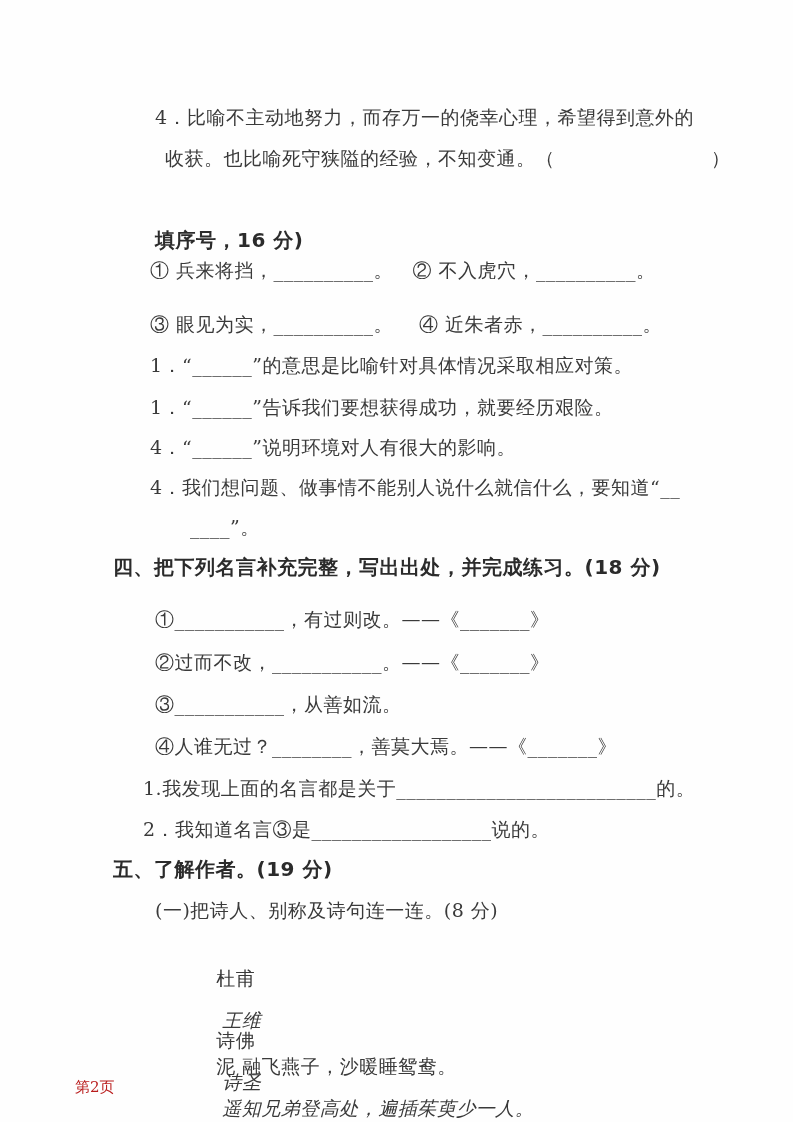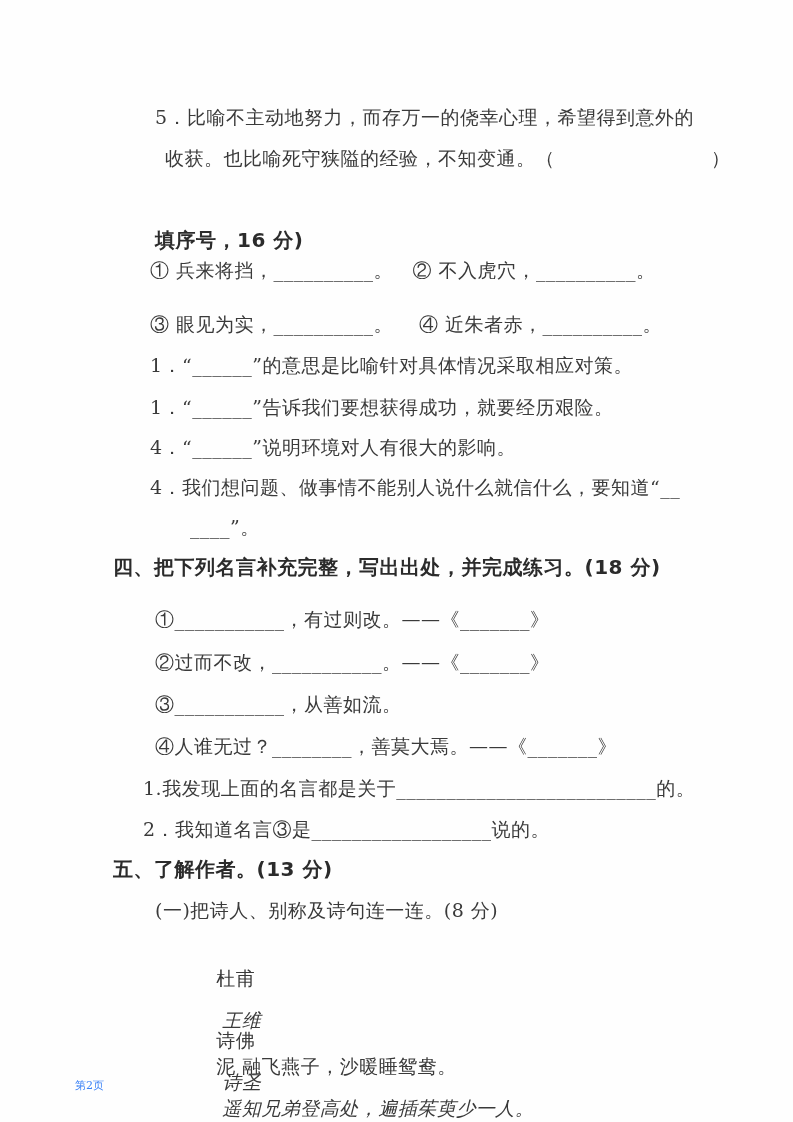--- a/index.html
+++ b/index.html
@@ -29,22 +29,22 @@
     font-size: 20px;
     color: #2b2b2b;
     letter-spacing: 0.5px;
   }
   .match-row .poet  { display: inline-block; width: 90px; }
   .match-row .alias { display: inline-block; width: 88px; margin-top: 36px; }
   .footer {
     position: absolute;
     left: 75px;
     top: 1078px;
-    font-size: 11px;
-    color: #3b82f6;
+    font-size: 15px;
+    color: #b91c1c;
     letter-spacing: 0;
   }
   
   .l1  { left: 155px; top: 104px; }
   .l2  { left: 165px; top: 145px; }
   .l3  { left: 113px; top: 186px; }
   .l4  { left: 155px; top: 227px; }
   .l5  { left: 150px; top: 257px; }
   .l6  { left: 150px; top: 311px; }
   .l7  { left: 150px; top: 352px; }
@@ -62,42 +62,42 @@
   .l19 { left: 113px; top: 856px; }
   .l20 { left: 155px; top: 897px; }
   .l21 { left: 190px; top: 939px; }
   .l22 { left: 196px; top: 981px; font-style: italic; }
 </style>
 </head>
 <body>
 
 <div class="page">
 
-  <div class="line l1">5．比喻不主动地努力，而存万一的侥幸心理，希望得到意外的</div>
+  <div class="line l1">4．比喻不主动地努力，而存万一的侥幸心理，希望得到意外的</div>
   <div class="line l2">收获。也比喻死守狭隘的经验，不知变通。（　　　　　　　　）</div>
 
   <div class="line heading l4">填序号，16 分)</div>
 
   <div class="line l5">① 兵来将挡，__________。　② 不入虎穴，__________。</div>
   <div class="line l6">③ 眼见为实，__________。　 ④ 近朱者赤，__________。</div>
   <div class="line l7">1．“______”的意思是比喻针对具体情况采取相应对策。</div>
   <div class="line l8">1．“______”告诉我们要想获得成功，就要经历艰险。</div>
   <div class="line l9">4．“______”说明环境对人有很大的影响。</div>
   <div class="line l10">4．我们想问题、做事情不能别人说什么就信什么，要知道“__</div>
   <div class="line l11">____”。</div>
 
   <div class="line heading l12">四、把下列名言补充完整，写出出处，并完成练习。(18 分)</div>
   <div class="line l14">②过而不改，___________。——《_______》</div>
   <div class="line l13">①___________，有过则改。——《_______》</div>
   <div class="line l15">③___________，从善如流。</div>
   <div class="line l16">④人谁无过？________，善莫大焉。——《_______》</div>
   <div class="line l17">1.我发现上面的名言都是关于__________________________的。</div>
   <div class="line l18">2．我知道名言③是__________________说的。</div>
 
-  <div class="line heading l19">五、了解作者。(13 分)</div>
+  <div class="line heading l19">五、了解作者。(19 分)</div>
   <div class="line l20">(一)把诗人、别称及诗句连一连。(8 分)</div>
 
   <div class="line l21 match-row">
     <span class="poet">杜甫</span>
     <span class="alias">诗佛</span>
     <span class="verse">泥 融飞燕子，沙暖睡鸳鸯。</span>
   </div>
   <div class="line l22 match-row">
     <span class="poet">王维</span>
     <span class="alias">诗圣</span>

